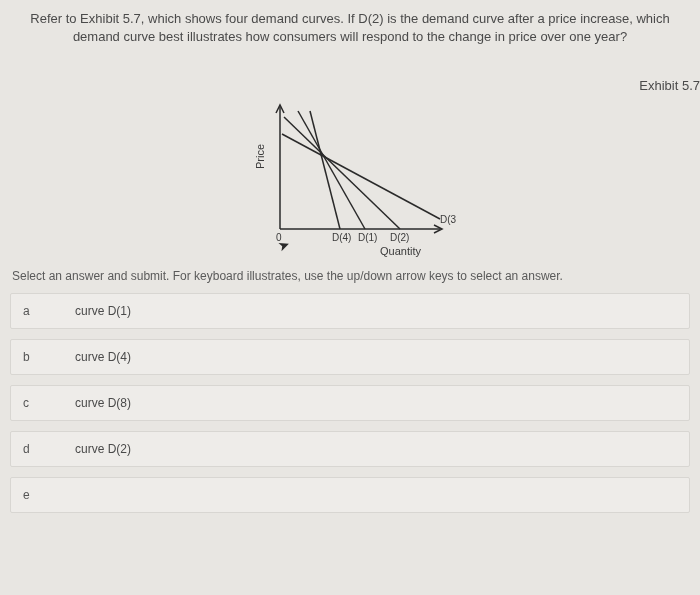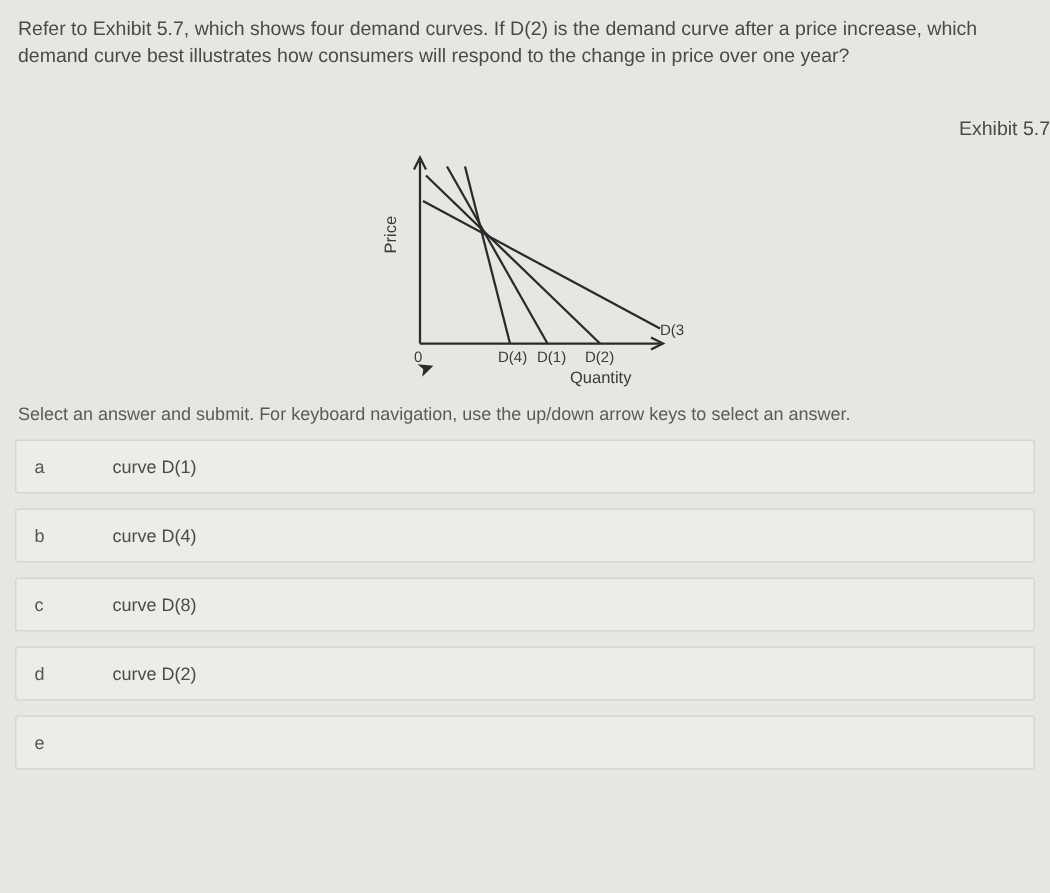--- a/index.html
+++ b/index.html
@@ -8,20 +8,21 @@
       background: #e8e6e2;
       width: 700px;
       height: 595px;
       color: #4a4a4a;
       font-size: 13px;
       position: relative;
     }
     .question-text {
       padding: 10px 12px 8px 12px;
       line-height: 1.4;
+      text-align: center;
     }
     .exhibit-section {
       text-align: right;
       margin: 24px 0 0 0;
       position: relative;
     }
     .exhibit-title {
       font-size: 13px;
       margin-bottom: 6px;
     }
@@ -94,21 +95,21 @@
     <text x="92" y="142" font-size="10" fill="#3a3a3a">D(4)</text>
     <text x="118" y="142" font-size="10" fill="#3a3a3a">D(1)</text>
     <text x="150" y="142" font-size="10" fill="#3a3a3a">D(2)</text>
     <text x="200" y="124" font-size="10" fill="#3a3a3a">D(3</text>
     <text x="140" y="156" font-size="11" fill="#3a3a3a">Quantity</text>
   </svg>
 </div>
 
 <span class="cursor-arrow">➤</span>
 
-<div class="instruction">Select an answer and submit. For keyboard navigation, use the up/down arrow keys to select an answer.</div>
+<div class="instruction">Select an answer and submit. For keyboard illustrates, use the up/down arrow keys to select an answer.</div>
 
 <div class="answers">
   <div class="answer-row">
     <div class="answer-key">a</div>
     <div class="answer-label">curve D(1)</div>
   </div>
   <div class="answer-row">
     <div class="answer-key">b</div>
     <div class="answer-label">curve D(4)</div>
   </div>

